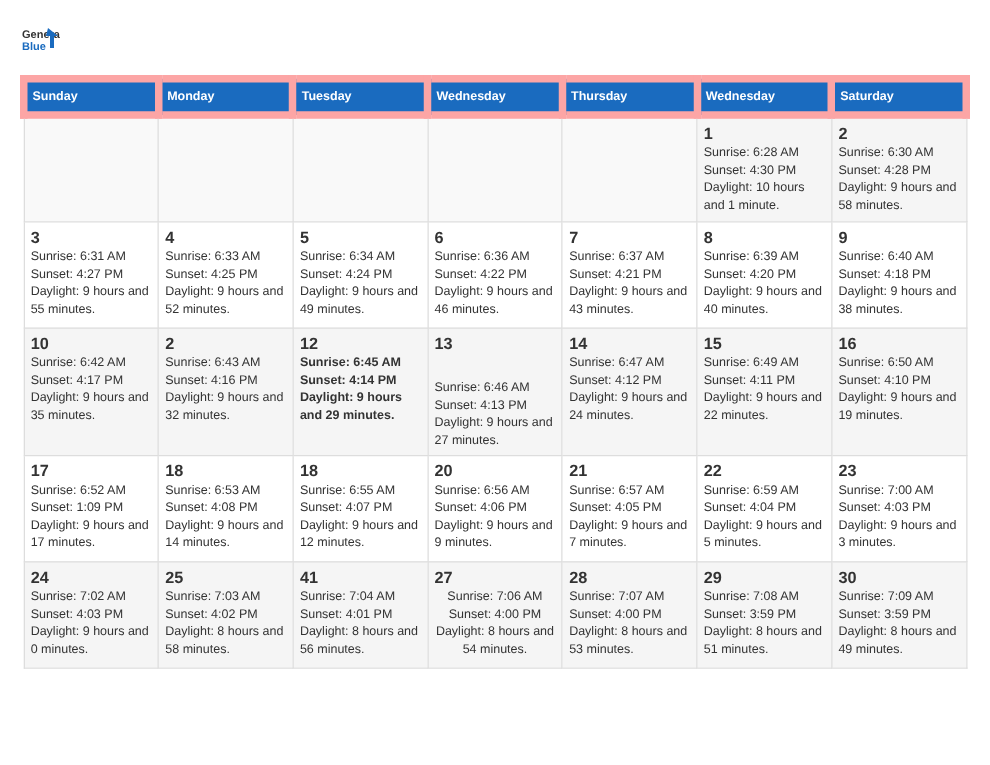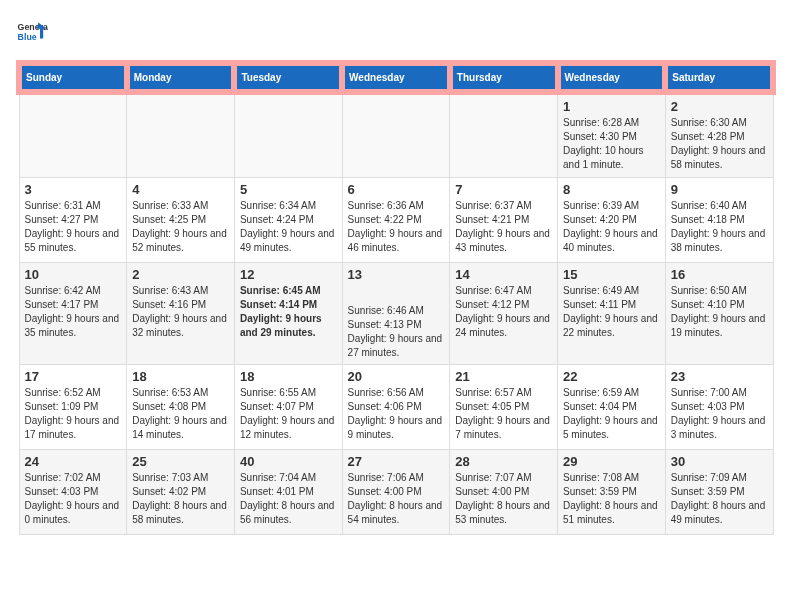--- a/index.html
+++ b/index.html
@@ -265,28 +265,28 @@
 Sunset: 4:03 PM
 Daylight: 9 hours and 0 minutes.</div>
         </td>
         <td>
           <span class="day-num">25</span>
           <div class="day-info" style="white-space: pre-line;">Sunrise: 7:03 AM
 Sunset: 4:02 PM
 Daylight: 8 hours and 58 minutes.</div>
         </td>
         <td>
-          <span class="day-num">40</span>
+          <span class="day-num">41</span>
           <div class="day-info" style="white-space: pre-line;">Sunrise: 7:04 AM
 Sunset: 4:01 PM
 Daylight: 8 hours and 56 minutes.</div>
         </td>
         <td>
           <span class="day-num">27</span>
-          <div class="day-info" style="white-space: pre-line;">Sunrise: 7:06 AM
+          <div class="day-info" style="white-space: pre-line; text-align: center;">Sunrise: 7:06 AM
 Sunset: 4:00 PM
 Daylight: 8 hours and 54 minutes.</div>
         </td>
         <td>
           <span class="day-num">28</span>
           <div class="day-info" style="white-space: pre-line;">Sunrise: 7:07 AM
 Sunset: 4:00 PM
 Daylight: 8 hours and 53 minutes.</div>
         </td>
         <td>

